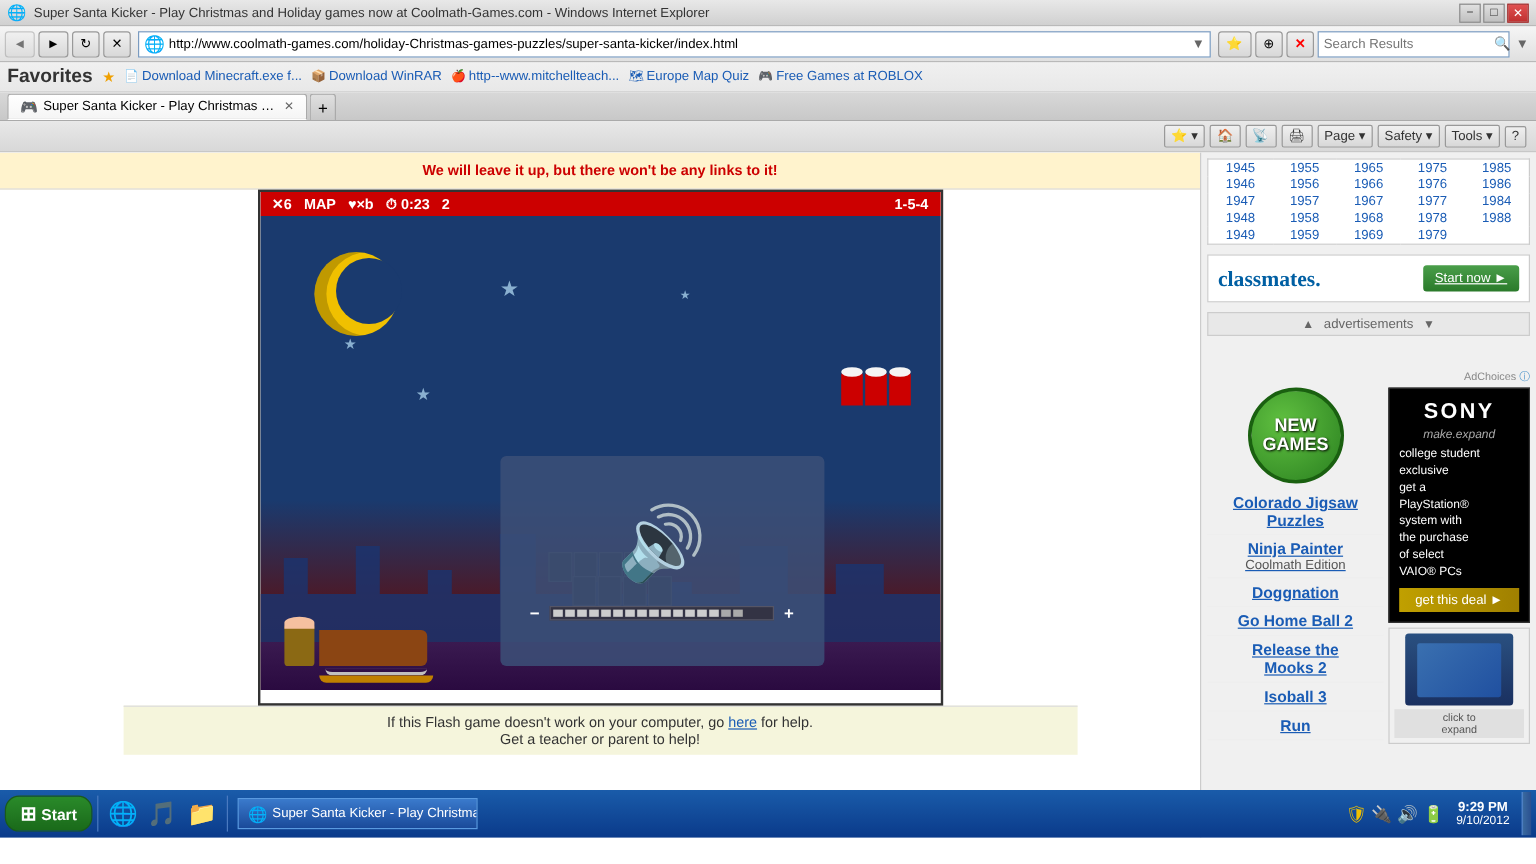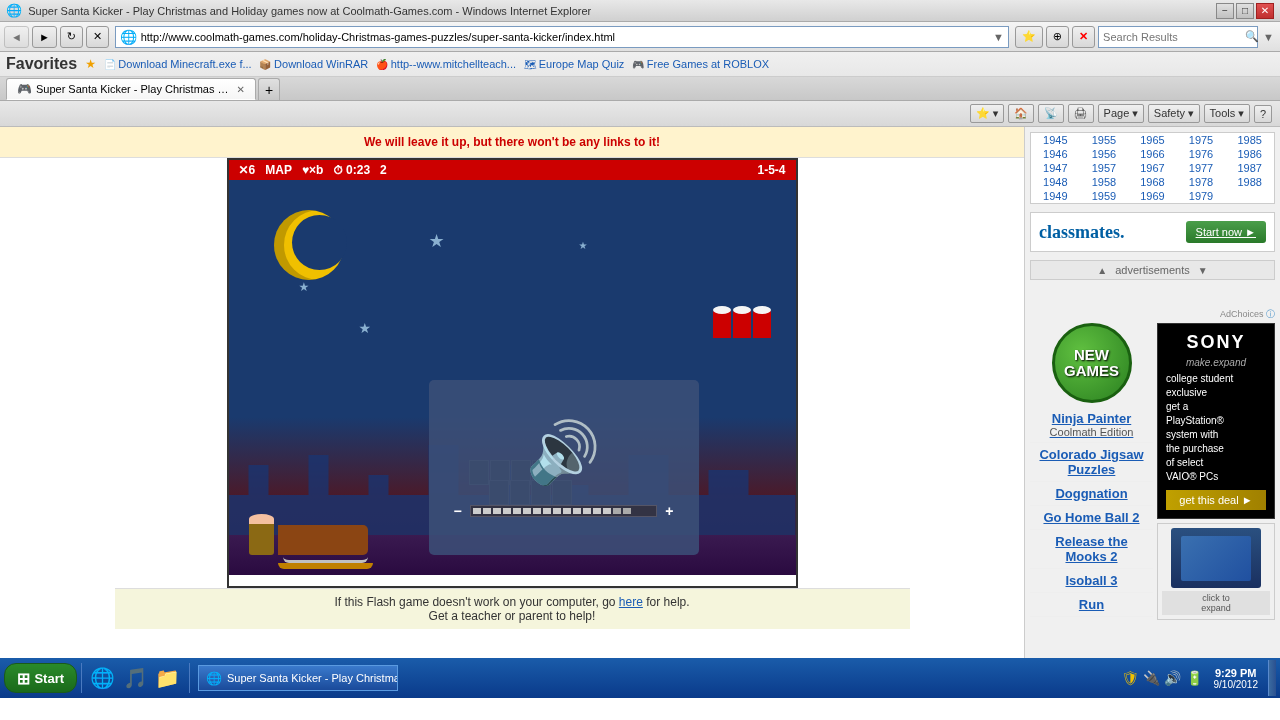--- a/index.html
+++ b/index.html
@@ -270,21 +270,21 @@
       text-align: center;
       padding: 6px;
       font-size: 12px;
       color: #333;
       border-top: 1px solid #ddd;
     }
     .flash-info a { color: #1a5cb5; text-decoration: underline; cursor: pointer; }
 
     
     .sidebar {
-      width: 256px;
+      width: 280px;
       background: #f0f0f0;
       border-left: 1px solid #ccc;
       overflow-y: auto;
       padding: 5px;
     }
 
     .sidebar-years-table {
       background: #fff;
       border: 1px solid #ccc;
       width: 100%;
@@ -697,21 +697,21 @@
           <td>1956</td>
           <td>1966</td>
           <td>1976</td>
           <td>1986</td>
         </tr>
         <tr>
           <td>1947</td>
           <td>1957</td>
           <td>1967</td>
           <td>1977</td>
-          <td>1987</td>
+          <td>1984</td>
         </tr>
         <tr>
           <td>1948</td>
           <td>1958</td>
           <td>1968</td>
           <td>1978</td>
           <td>1988</td>
         </tr>
         <tr>
           <td>1949</td>
@@ -741,25 +741,25 @@
 
     <div style="display:flex;gap:4px;margin-bottom:4px;">
 
       <div style="flex:1;">
 
         <div class="new-games-circle">
           <span class="new-games-text" style="font-size:15px;font-weight:bold;color:#fff;text-shadow:1px 1px 2px #000;text-align:center;line-height:1.1;">NEW<br>GAMES</span>
         </div>
 
         <div class="game-links-sidebar">
+          <a class="sidebar-game-link bold">Colorado Jigsaw<br>Puzzles</a>
           <a class="sidebar-game-link bold">
             Ninja Painter
             <span class="subtitle">Coolmath Edition</span>
           </a>
-          <a class="sidebar-game-link bold">Colorado Jigsaw<br>Puzzles</a>
           <a class="sidebar-game-link bold">Doggnation</a>
           <a class="sidebar-game-link bold">Go Home Ball 2</a>
           <a class="sidebar-game-link bold">Release the<br>Mooks 2</a>
           <a class="sidebar-game-link bold">Isoball 3</a>
           <a class="sidebar-game-link bold">Run</a>
         </div>
       </div>
 
       <div style="width:118px;">
         <div class="sony-ad">

